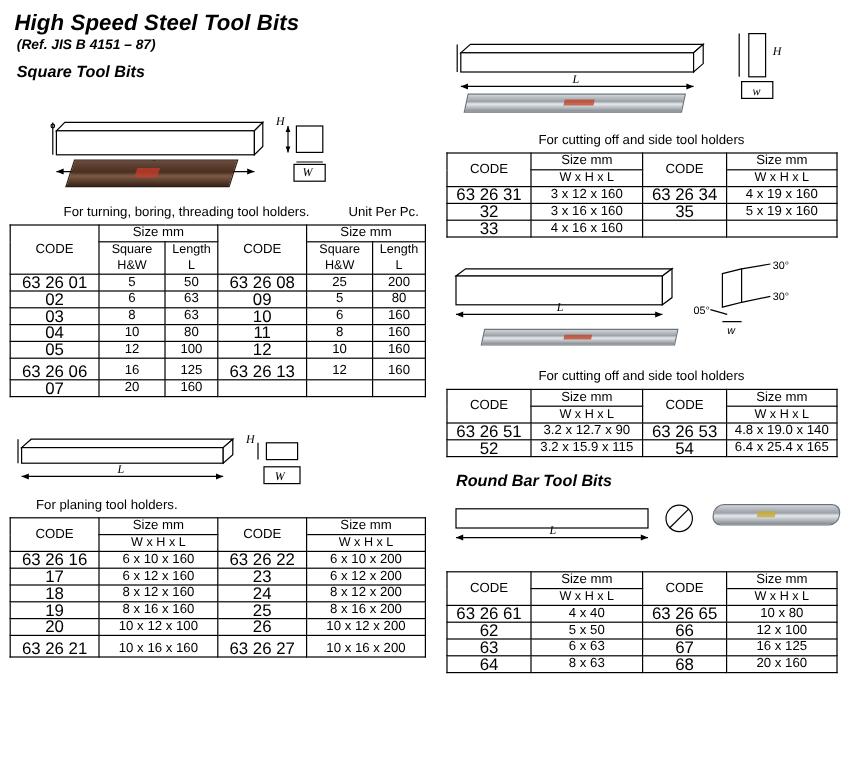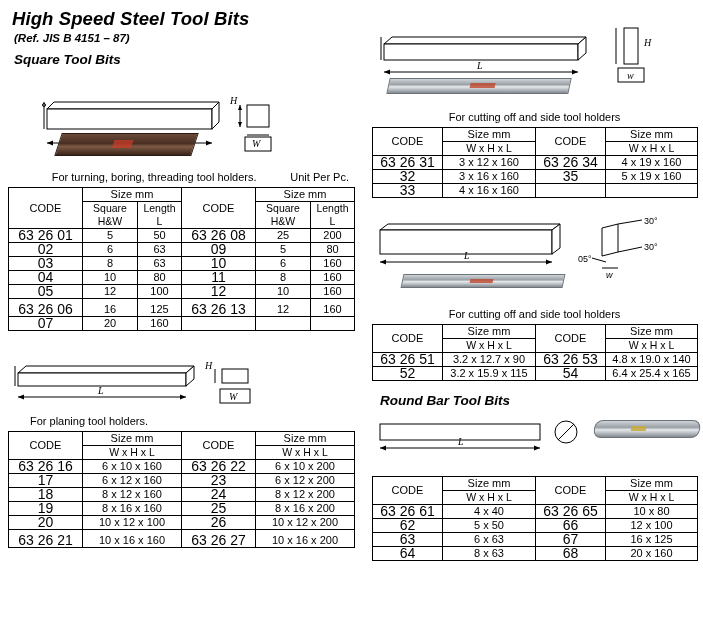--- a/index.html
+++ b/index.html
@@ -104,21 +104,21 @@
       <text x="252" y="76" font-size="10" font-style="italic" font-family="Liberation Serif, serif">W</text>
       <rect x="245" y="66" width="26" height="14" fill="none" stroke="#000" stroke-width="1"></rect>
     </svg>
 
     <div class="photo" style="left:58px;top:62px;width:135px;height:21px;transform:skewX(-18deg);">
       <div class="spot" style="left:40%"></div>
     </div>
   </div>
 
   <div style="display:flex;align-items:flex-end;padding:0 14px 0 18px;">
-    <div class="caption" style="flex:1;text-align:center;">For turning, boring, threading tool holders.</div>
+    <div class="caption" style="flex:1;text-align:left;margin-left:35px;">For turning, boring, threading tool holders.</div>
     <div class="unit">Unit Per Pc.</div>
   </div>
 
   <div style="padding:4px 0 0 8px;">
   <table class="spec" style="width:346px;">
     <colgroup>
           <col style="width:74px">
           <col style="width:55px">
           <col style="width:44px">
           <col style="width:74px">

